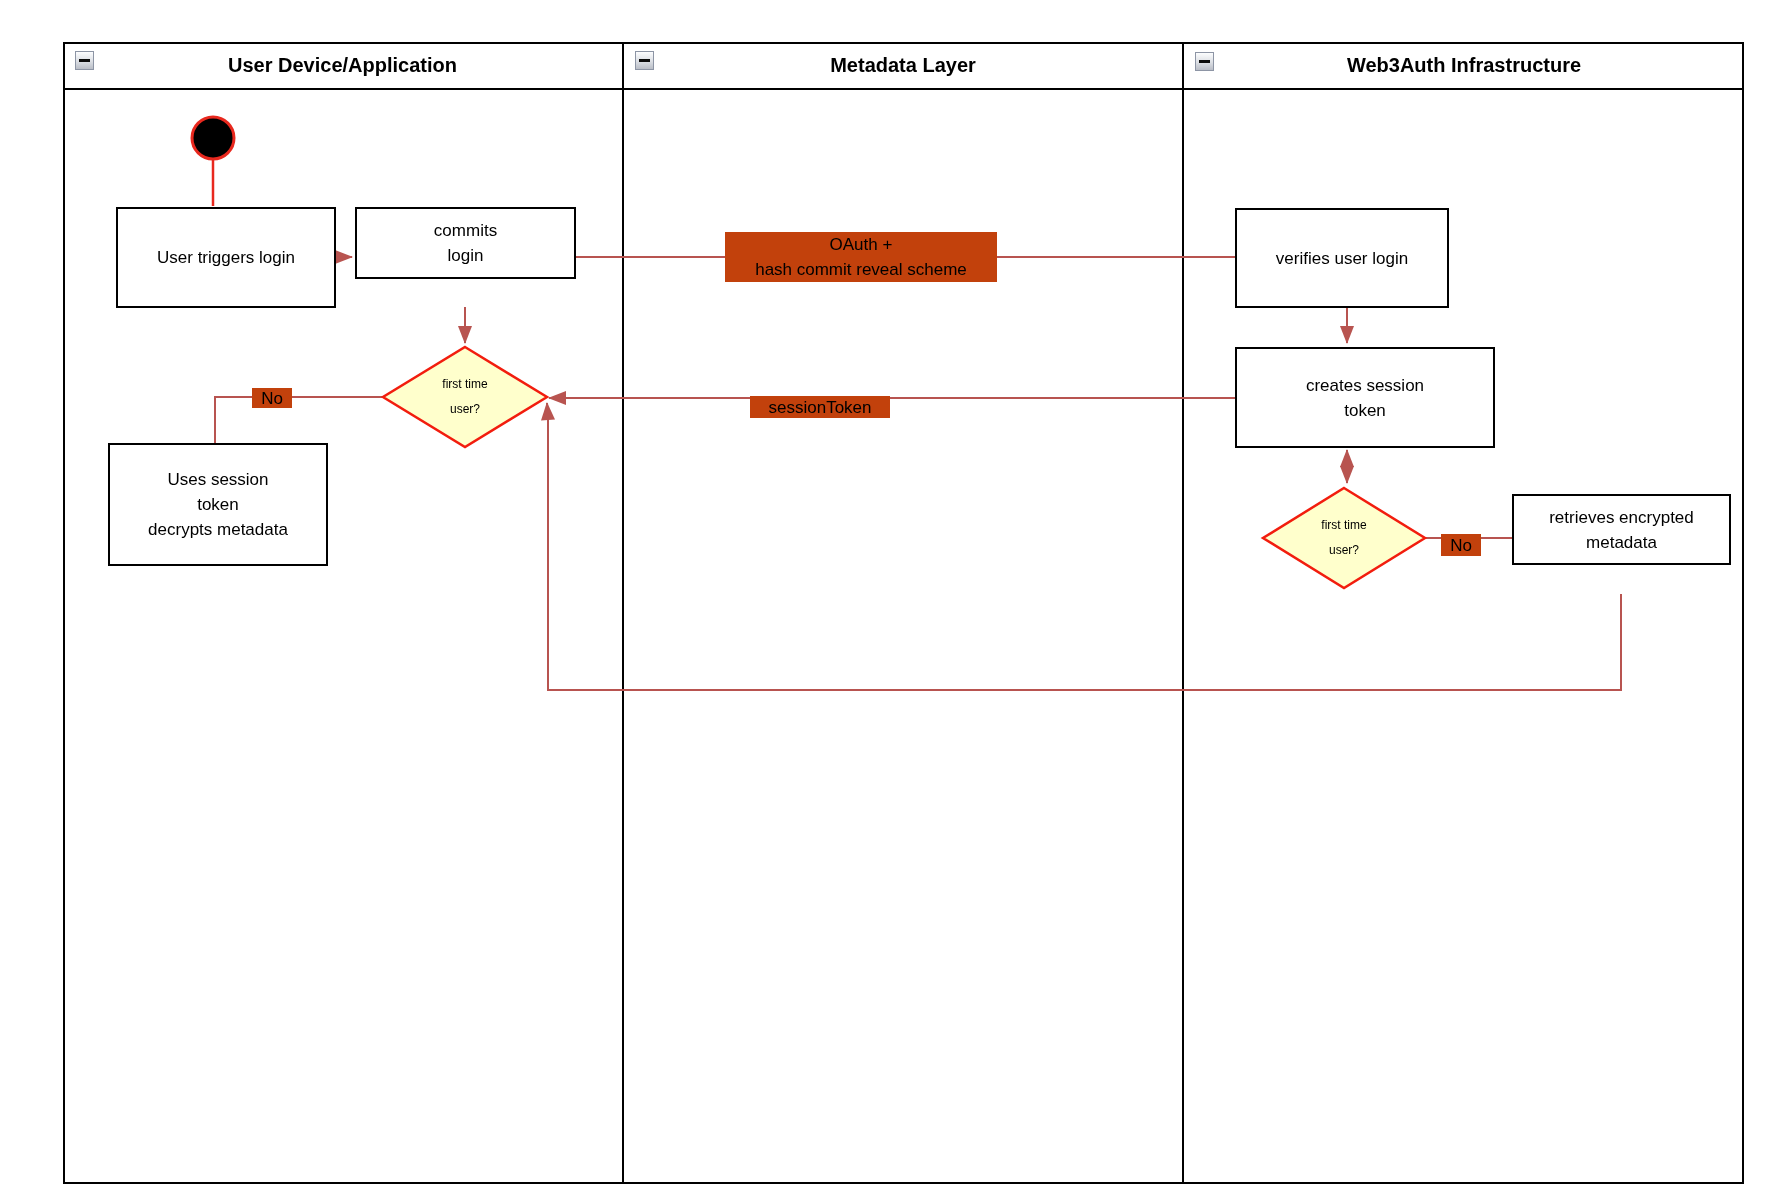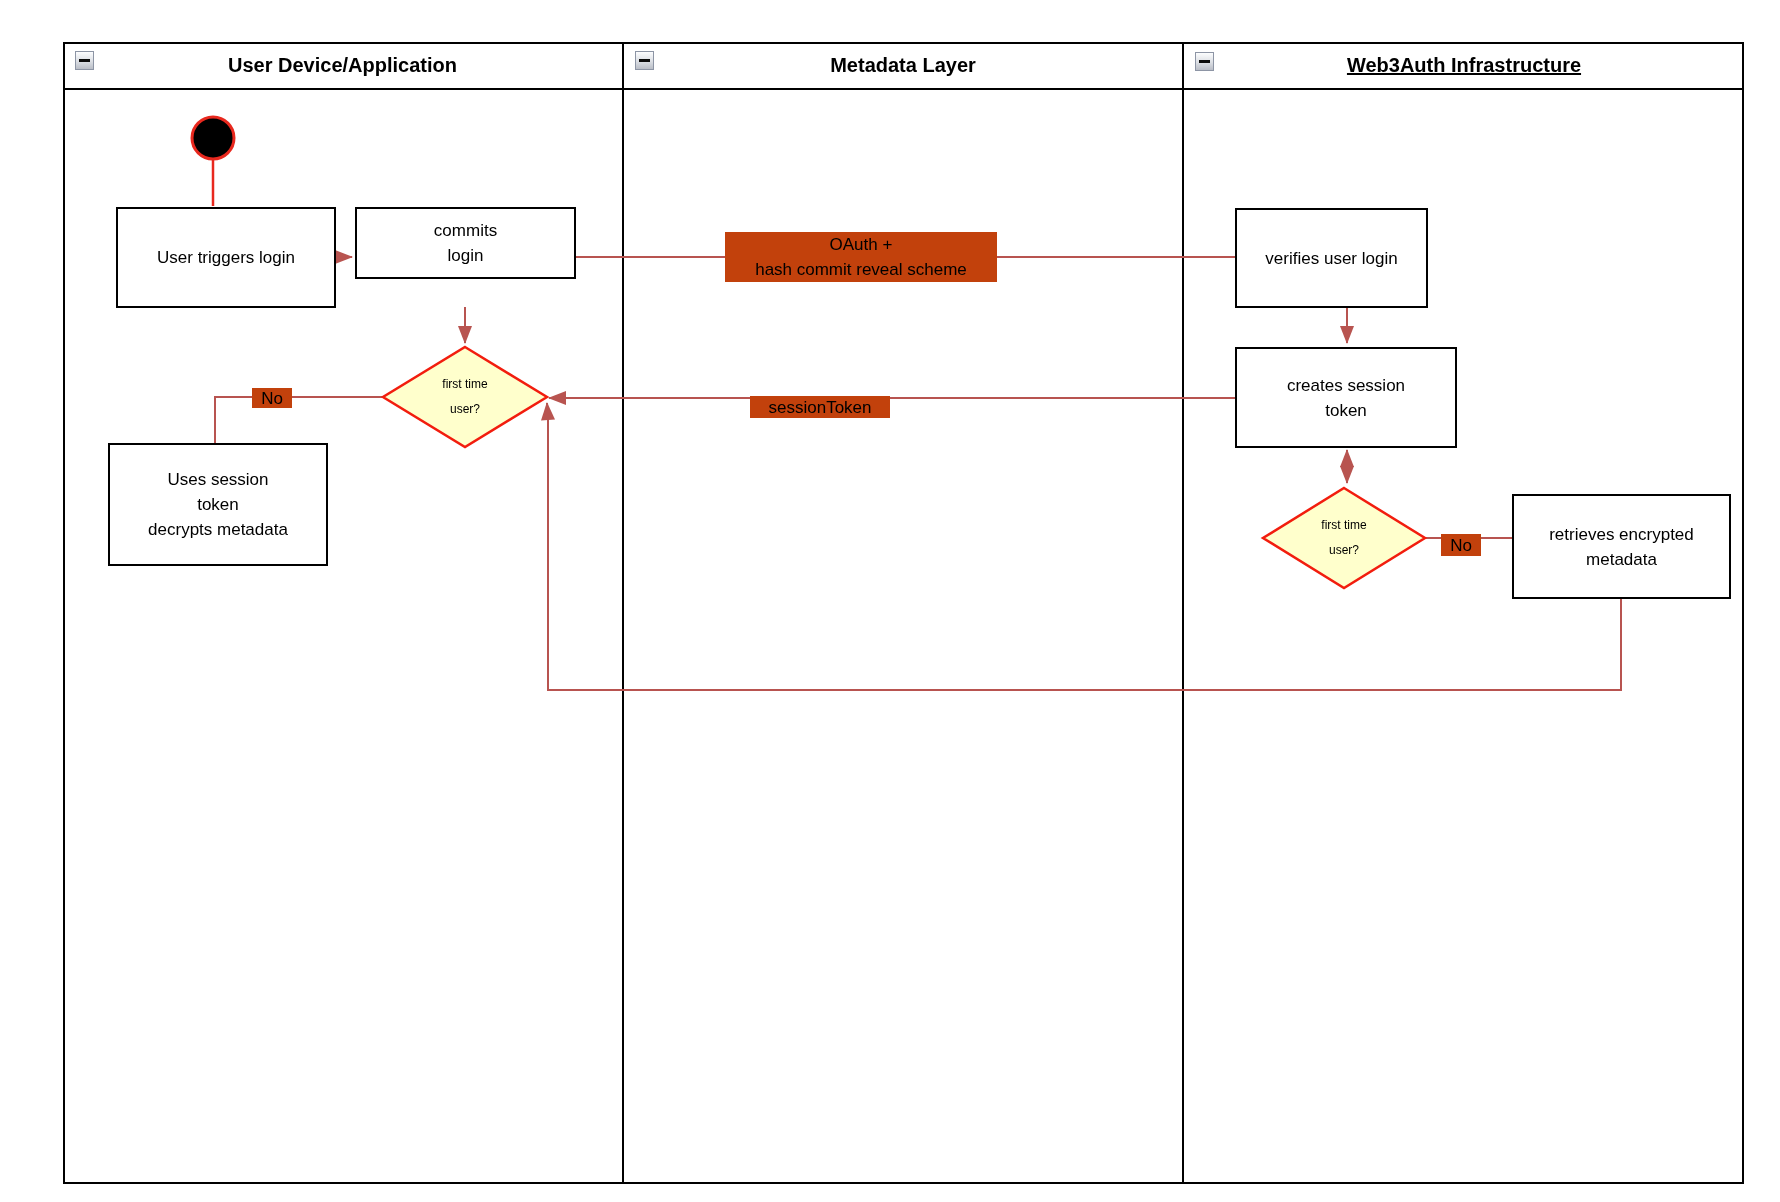--- a/index.html
+++ b/index.html
@@ -7,21 +7,21 @@
          font-family:"Liberation Sans", sans-serif;color:#000;overflow:hidden;}
 
   
   .pool{position:absolute;left:63px;top:42px;width:1681px;height:1142px;
         border:2px solid #000;box-sizing:border-box;background:#fff;}
   .lane-divider{position:absolute;top:42px;width:2px;height:1142px;background:#000;}
   .divider-1{left:622px;} .divider-2{left:1182px;}
   .header-line{position:absolute;left:63px;top:88px;width:1681px;height:2px;background:#000;}
   .lane-title{position:absolute;top:44px;height:42px;display:flex;align-items:center;
               justify-content:center;font-weight:bold;font-size:20px;}
-  .title-1{left:63px;width:559px;} .title-2{left:624px;width:558px;} .title-3{left:1184px;width:560px;text-decoration:underline;}
+  .title-1{left:63px;width:559px;} .title-2{left:624px;width:558px;} .title-3{left:1184px;width:560px;}
 
   
   .collapse-btn{position:absolute;width:19px;height:19px;box-sizing:border-box;
       border:1px solid #8d95a5;background:linear-gradient(180deg,#fcfdfe 0%,#dcdfe4 55%,#b9bdc6 100%);
       display:flex;align-items:center;justify-content:center;}
   .collapse-btn .bar{width:11px;height:3px;background:#0a0a0a;}
   .btn-1{left:75px;top:51px;} .btn-2{left:635px;top:51px;} .btn-3{left:1195px;top:52px;}
 
   
   svg.wires{position:absolute;left:0;top:0;z-index:1;}
@@ -31,23 +31,23 @@
   .decision{fill:var(--decision-fill);stroke:var(--decision-border);stroke-width:2.5px;}
   .start-node{fill:#000000;stroke:var(--start);stroke-width:3px;}
 
   
   .node{position:absolute;z-index:2;box-sizing:border-box;background:var(--node-fill);
         border:2px solid var(--node-border);display:flex;align-items:center;justify-content:center;
         text-align:center;font-size:17px;line-height:25px;white-space:pre-line;}
   .n-trigger{left:116px;top:207px;width:220px;height:101px;}
   .n-commits{left:355px;top:207px;width:221px;height:72px;}
   .n-uses{left:108px;top:443px;width:220px;height:123px;}
-  .n-verifies{left:1235px;top:208px;width:193px;height:100px;}
-  .n-creates{left:1235px;top:347px;width:222px;height:101px;}
-  .n-retrieves{left:1512px;top:494px;width:219px;height:105px;}
+  .n-verifies{left:1235px;top:208px;width:214px;height:100px;}
+  .n-creates{left:1235px;top:347px;width:260px;height:101px;}
+  .n-retrieves{left:1512px;top:494px;width:219px;height:71px;}
 
   
   .diamond-text{position:absolute;z-index:2;display:flex;align-items:center;justify-content:center;
         text-align:center;font-size:12px;line-height:25px;white-space:pre-line;background:transparent;}
   .dt-1{left:385px;top:367px;width:160px;height:60px;}
   .dt-2{left:1264px;top:508px;width:160px;height:60px;}
 
   
   .edge-label{position:absolute;z-index:2;background:#c2410c;display:flex;align-items:center;
         justify-content:center;text-align:center;font-size:17px;line-height:25px;white-space:pre-line;}

